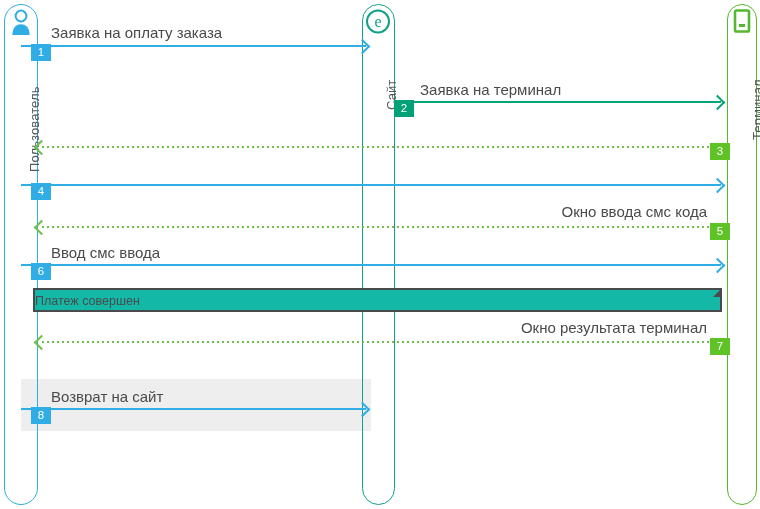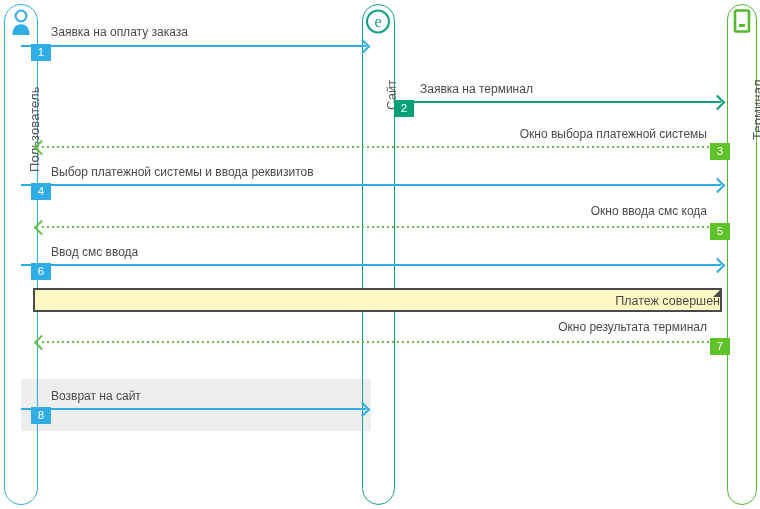--- a/index.html
+++ b/index.html
@@ -93,21 +93,21 @@
   }
   .ah-right { transform: rotate(-45deg); }
   .ah-left  { transform: rotate(135deg); }
   .ah-blue  { border-color: #2fade4; }
   .ah-teal  { border-color: #05a47b; }
   .ah-green { border-color: #6cc04a; }
 
   
   .msg-text {
     position: absolute;
-    font-size: 12px;
+    font-size: 15px;
     color: #4a4a4c;
     white-space: nowrap;
     line-height: 15px;
   }
   .txt-right { text-align: right; }
 
   
   .badge {
     position: absolute;
     height: 17px;
@@ -121,24 +121,24 @@
   }
   .bg-blue  { background: #2fade4; }
   .bg-teal  { background: #00a177; }
   .bg-green { background: #5fc226; }
 
   
   .note {
     position: absolute;
     box-sizing: border-box;
     border: 2px solid #4a4a4c;
-    background: #fef9c3;
+    background: #14b8a6;
     font-size: 12.5px;
     color: #4a4a4c;
-    text-align: right;
+    text-align: left;
     line-height: 22px;
   }
   .note-fold {
     position: absolute;
     width: 0; height: 0;
     border-style: solid;
     border-width: 0 0 9px 9px;
     border-color: transparent transparent #4a4a4c transparent;
   }
 </style>
@@ -177,26 +177,24 @@
   <div class="msg-text" style="left:51px; top:25px;">Заявка на оплату заказа</div>
   <div class="badge bg-blue" style="left:31px; top:44px;">1</div>
 
   <div class="msg-line solid teal" style="left:394px; top:101px; width:327px;"></div>
   <div class="arrow-head ah-right ah-teal" style="left:712px; top:97px;"></div>
   <div class="msg-text" style="left:420px; top:82px;">Заявка на терминал</div>
   <div class="badge bg-teal" style="left:394px; top:100px;">2</div>
 
   <div class="msg-line dotted green" style="left:42px; top:146px; width:687px;"></div>
   <div class="arrow-head ah-left ah-green" style="left:36px; top:142px;"></div>
-  <div class="msg-text txt-right" style="left:404px; top:127px; width:303px;">Окно выбора платежной системы</div>
   <div class="badge bg-green" style="left:710px; top:143px;">3</div>
 
   <div class="msg-line solid blue" style="left:21px; top:184px; width:700px;"></div>
   <div class="arrow-head ah-right ah-blue" style="left:712px; top:180px;"></div>
-  <div class="msg-text" style="left:51px; top:165px;">Выбор платежной системы и ввода реквизитов</div>
   <div class="badge bg-blue" style="left:31px; top:183px;">4</div>
 
   <div class="msg-line dotted green" style="left:42px; top:226px; width:687px;"></div>
   <div class="arrow-head ah-left ah-green" style="left:36px; top:222px;"></div>
   <div class="msg-text txt-right" style="left:457px; top:204px; width:250px;">Окно ввода смс кода</div>
   <div class="badge bg-green" style="left:710px; top:223px;">5</div>
 
   <div class="msg-line solid blue" style="left:21px; top:264px; width:700px;"></div>
   <div class="arrow-head ah-right ah-blue" style="left:712px; top:260px;"></div>
   <div class="msg-text" style="left:51px; top:245px;">Ввод смс ввода</div>

